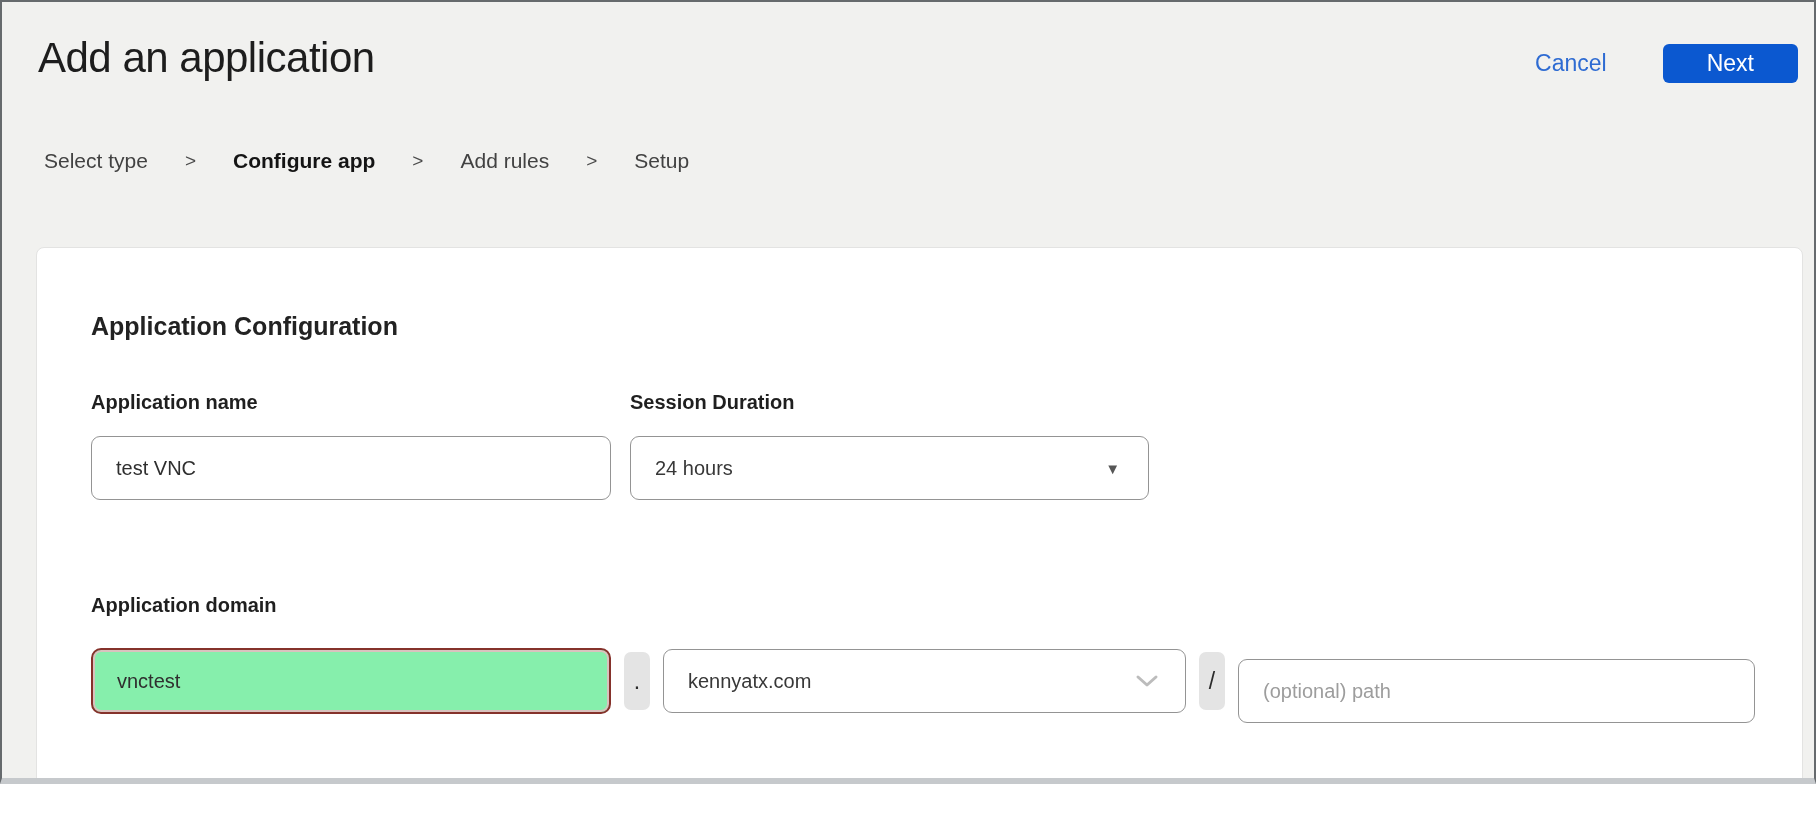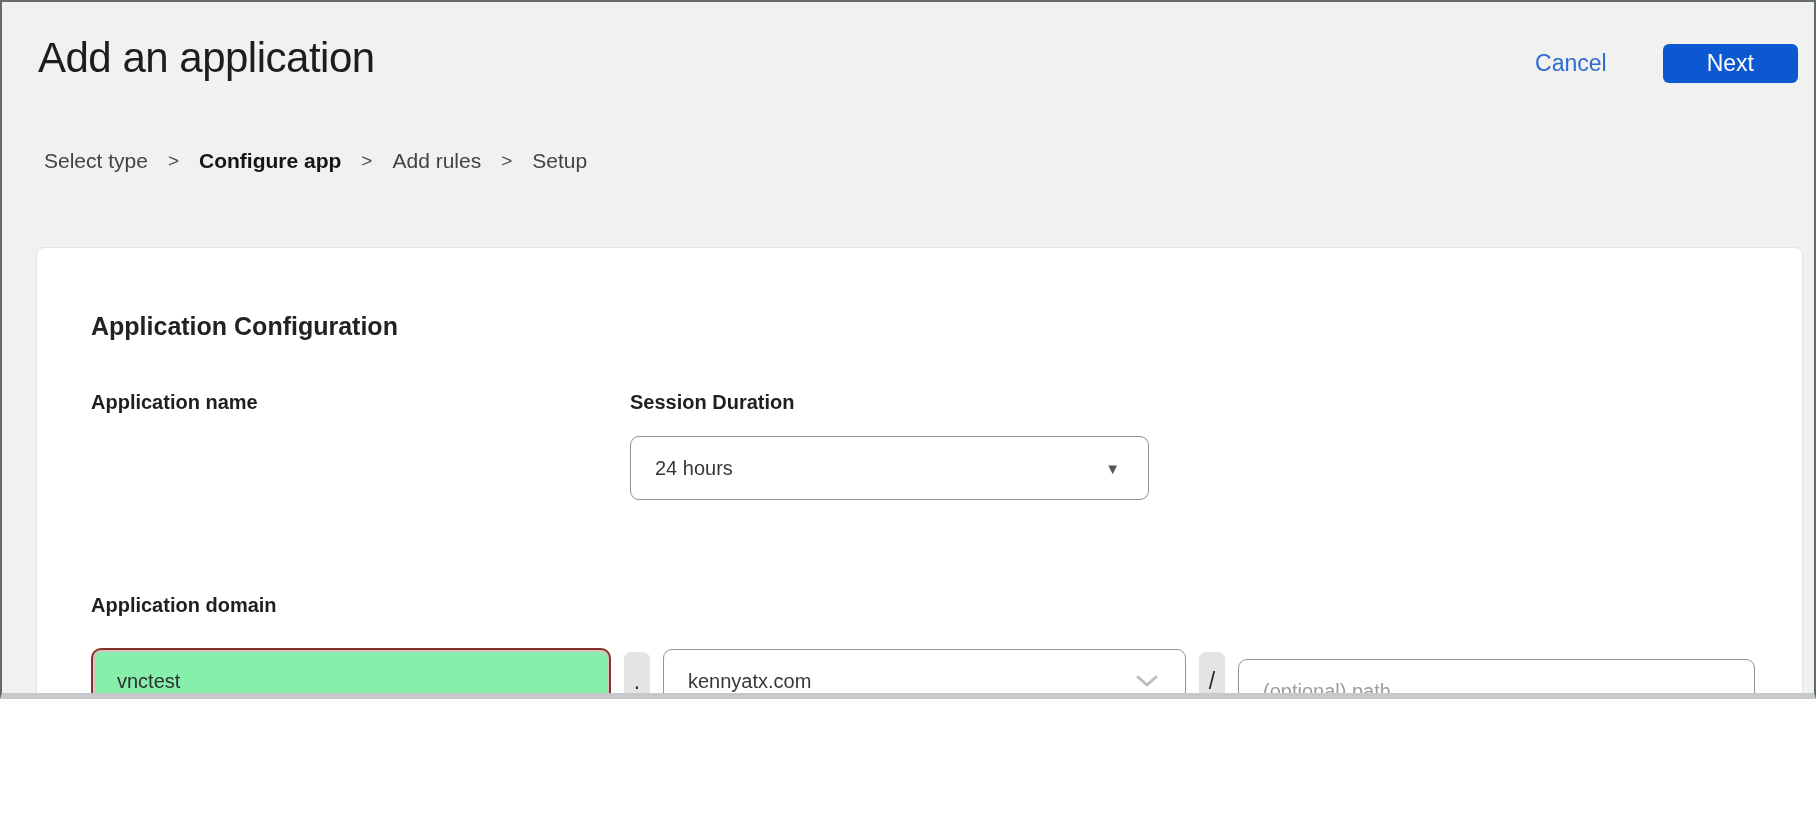--- a/index.html
+++ b/index.html
@@ -1,20 +1,20 @@
 <!DOCTYPE html>
 <html><head>
 <meta charset="utf-8">
 <style>
   * { box-sizing: border-box; }
   html, body { margin: 0; padding: 0; background: #fff; }
   body { font-family: "Liberation Sans", sans-serif; }
 
   .screen {
-    width: 1816px; height: 699px;
+    width: 1816px; height: 784px;
     background: #f1f1ef;
     border: 2px solid #666a6d;
     border-bottom: 6px solid #c6c9cc;
     position: relative;
     overflow: hidden;
   }
 
   
   .header {
     display: flex; justify-content: space-between; align-items: flex-start;
@@ -30,21 +30,21 @@
     font-family: inherit;
   }
   .next-button {
     background: #0b58d0; color: #ffffff; font-size: 23px;
     border: none; border-radius: 6px; padding: 6px 44px; cursor: pointer;
     font-family: inherit;
   }
 
   
   .steps {
-    display: flex; align-items: center; gap: 20px;
+    display: flex; align-items: center; gap: 37px;
     margin: 66px 0 0 42px;
     font-size: 21px; color: #454545;
   }
   .step { color: #424242; }
   .step.active { color: #141414; font-weight: 700; }
   .step-sep { color: #4a4a4a; font-size: 19px; }
 
   
   .card {
     margin: 74px 13px 0 34px;
@@ -128,20 +128,21 @@
     <span class="step-sep">&gt;</span>
     <span class="step">Setup</span>
   </div>
 
   <div class="card">
     <div class="card-heading">Application Configuration</div>
 
     <div class="form-row">
       <div class="col-name">
         <label class="field-label">Application name</label>
+        <input class="text-input" type="text" value="test VNC" style="">
       </div>
       <div class="col-session">
         <label class="field-label">Session Duration</label>
         <div class="select-box">
           <span>24 hours</span>
           <span class="caret-tri">▼</span>
         </div>
       </div>
     </div>
 

